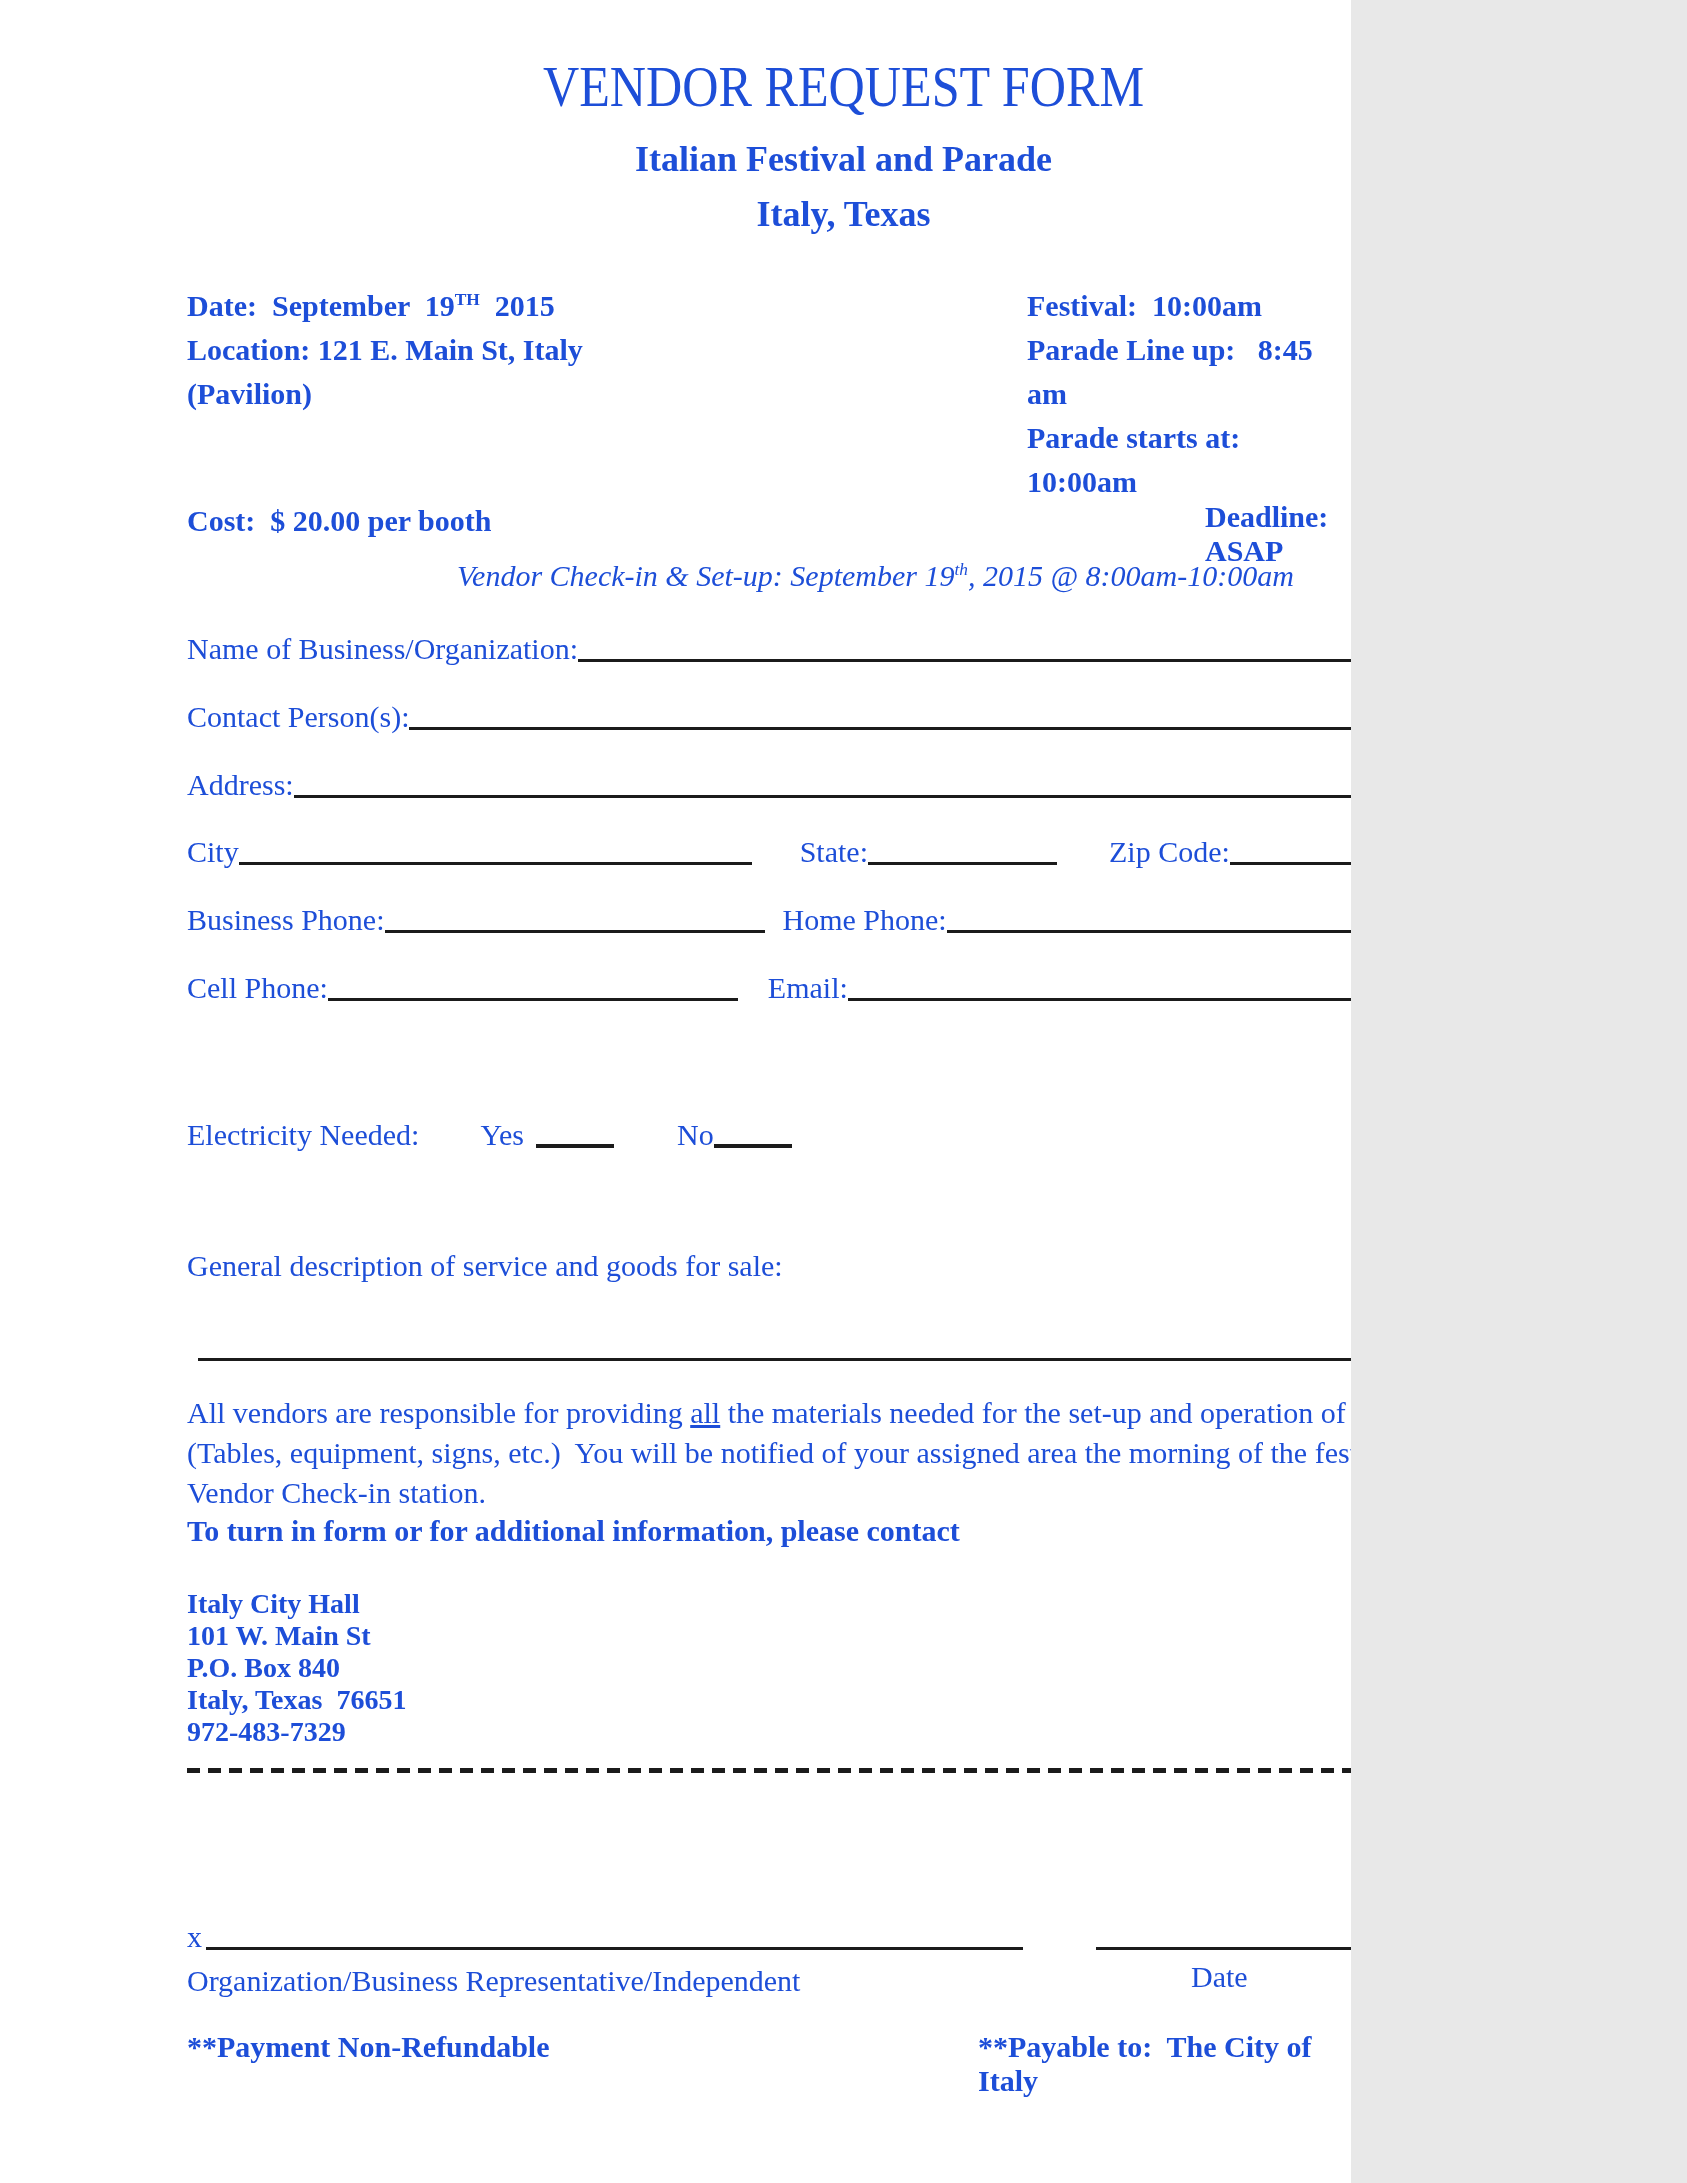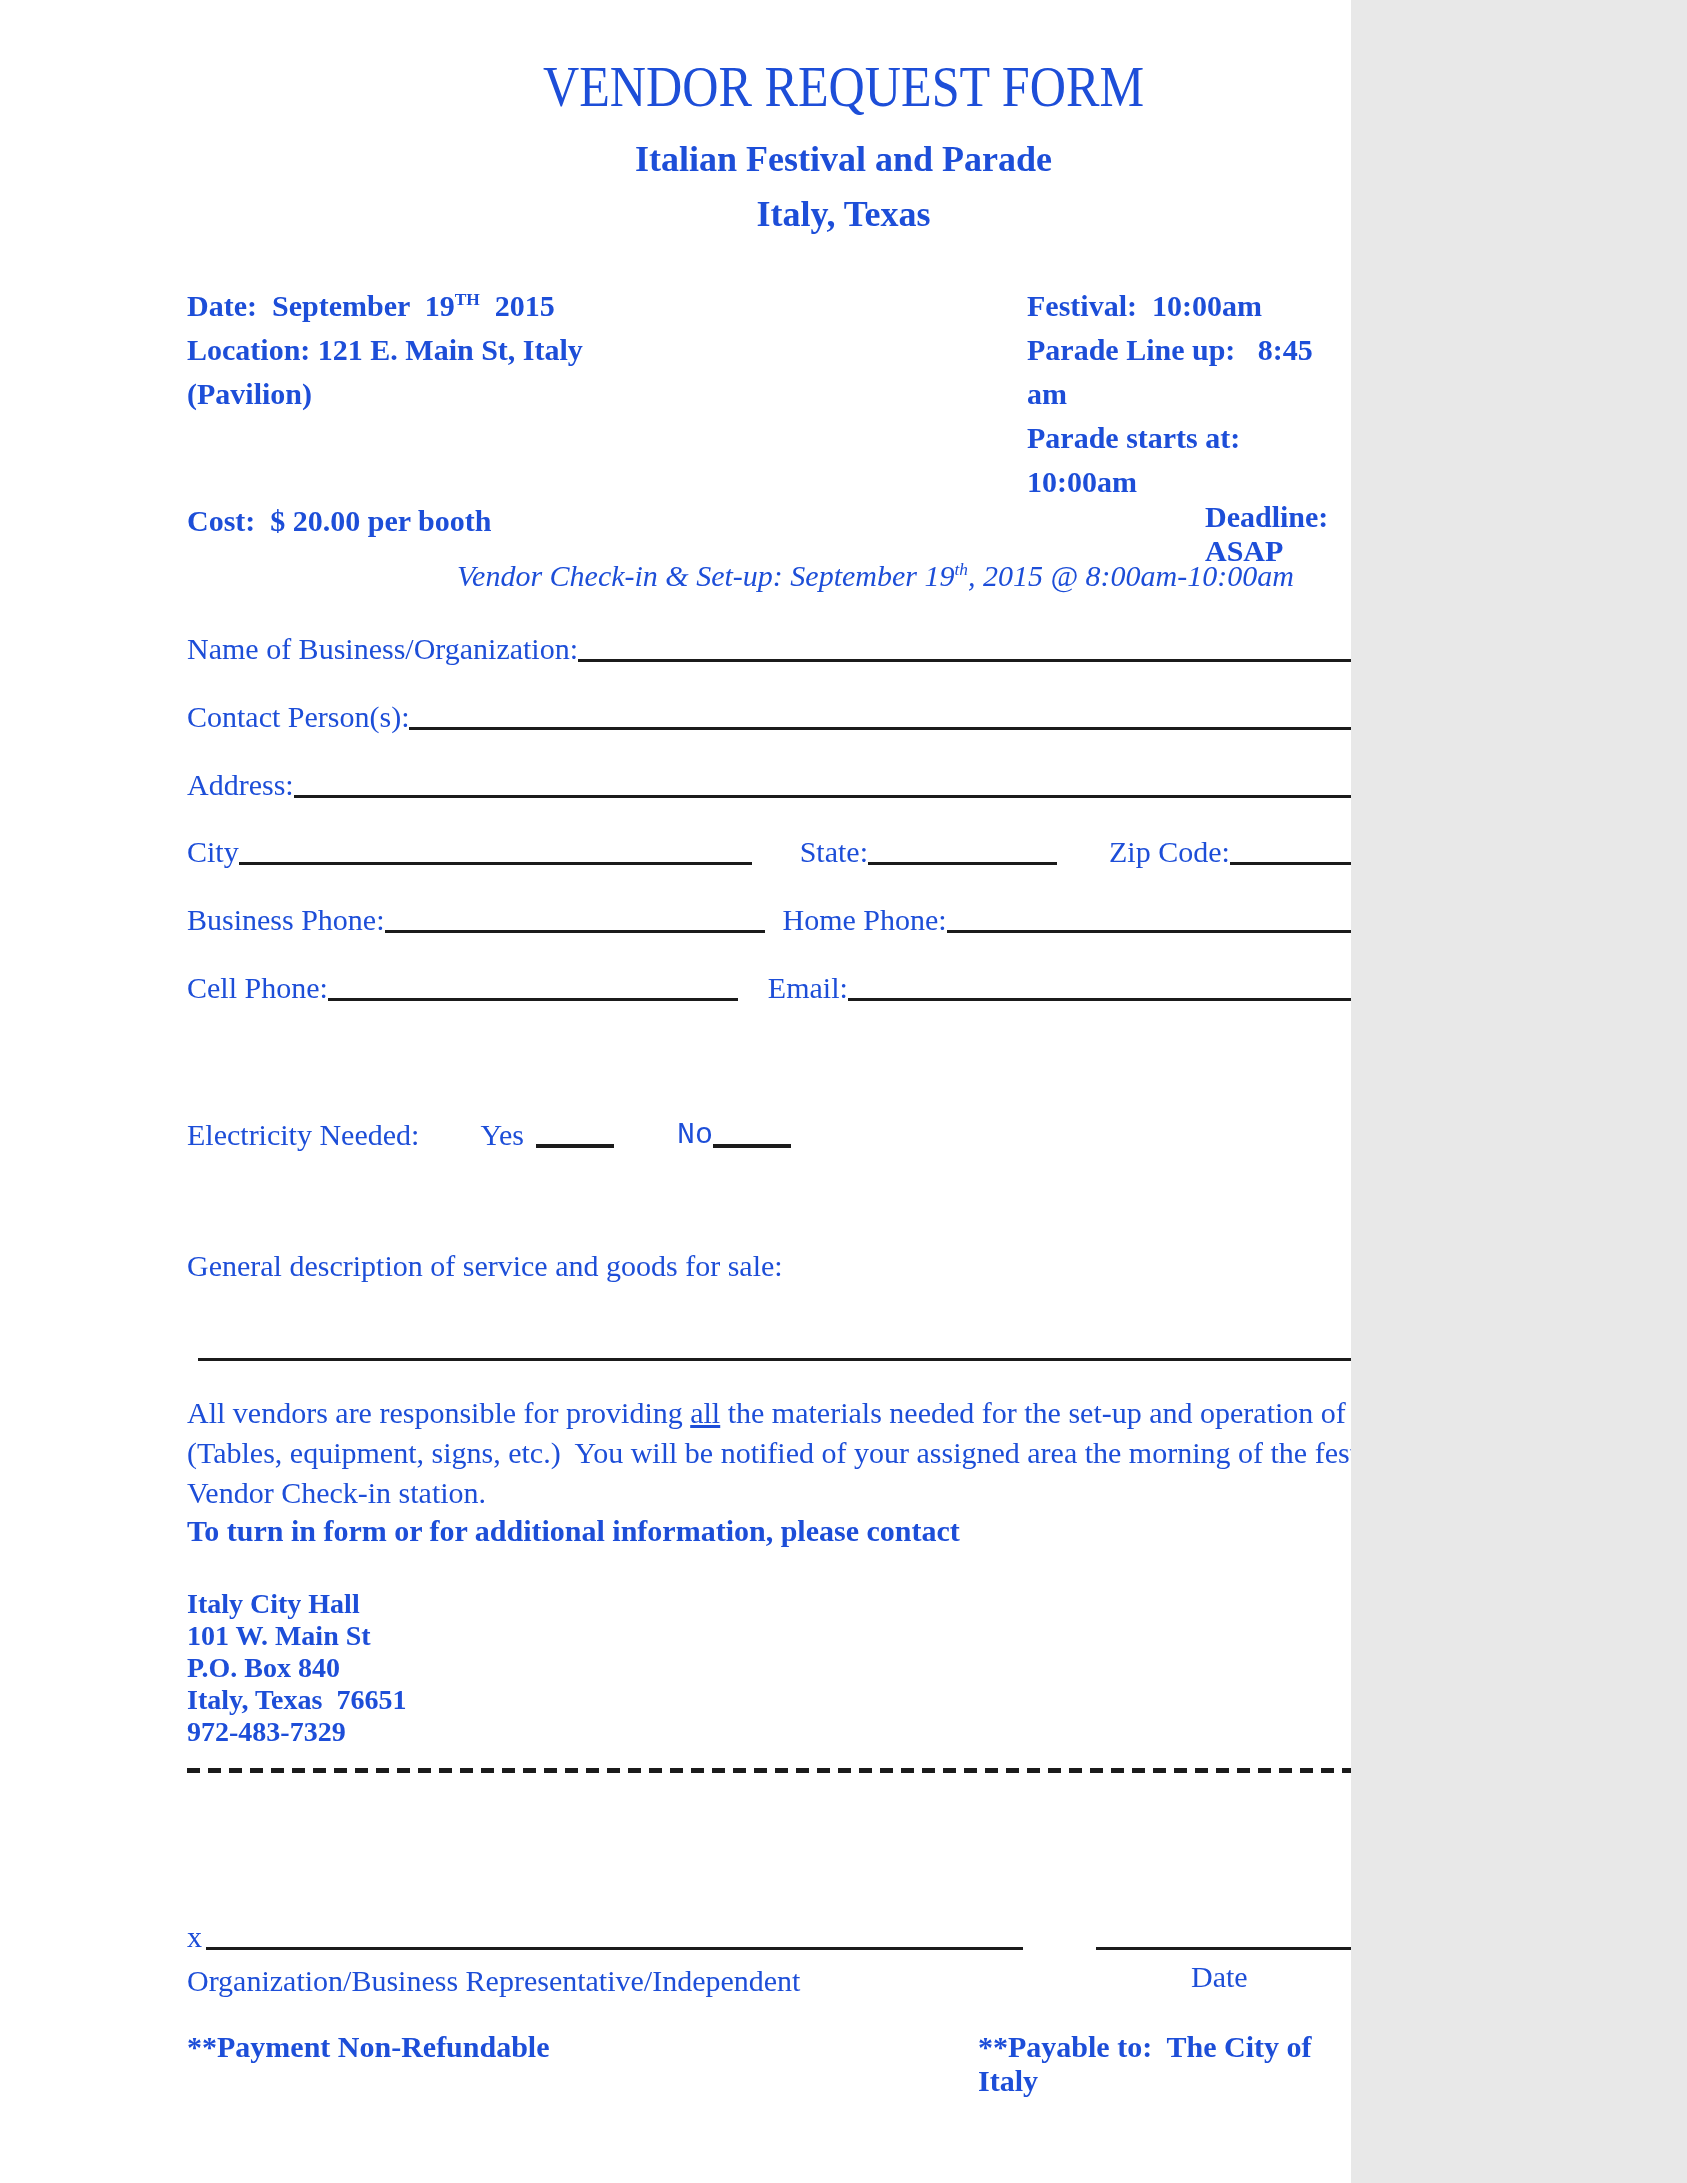--- a/index.html
+++ b/index.html
@@ -38,21 +38,21 @@
 
   .city-line{width:513px;margin-right:48px;}
   .state-line{width:189px;margin-right:52px;}
   .bphone-line{width:380px;margin-right:18px;}
   .cphone-line{width:410px;margin-right:30px;}
 
   .elec{top:1111px;left:187px;width:794px;height:41px;}
   .yes-line{width:78px;border-bottom-width:4.6px;margin-left:12px;}
   .no-line{width:78px;border-bottom-width:4.6px;}
   .yes-label{margin-left:61px;}
-  .no-label{margin-left:63px;font-family:Liberation Mono, monospace;}
+  .no-label{margin-left:63px;}
   .elec-note{top:1159px;left:187px;width:1323px;}
   .hd-underline{text-decoration:underline;text-decoration-thickness:4px;text-underline-offset:6.6px;}
 
   .desc-label{top:1249px;left:187px;}
   .desc-line{top:1358px;left:198px;width:1184px;height:0;border-top:3.3px solid #1b1b1b;}
 
   .vendor-note{top:1393px;left:187px;width:1327px;line-height:40px;}
   .all-underline{text-decoration:underline;text-decoration-thickness:2.6px;}
   .contact-heading{top:1514px;left:187px;}
   .contact-block{top:1588px;left:187px;font-size:28px;line-height:32px;}

